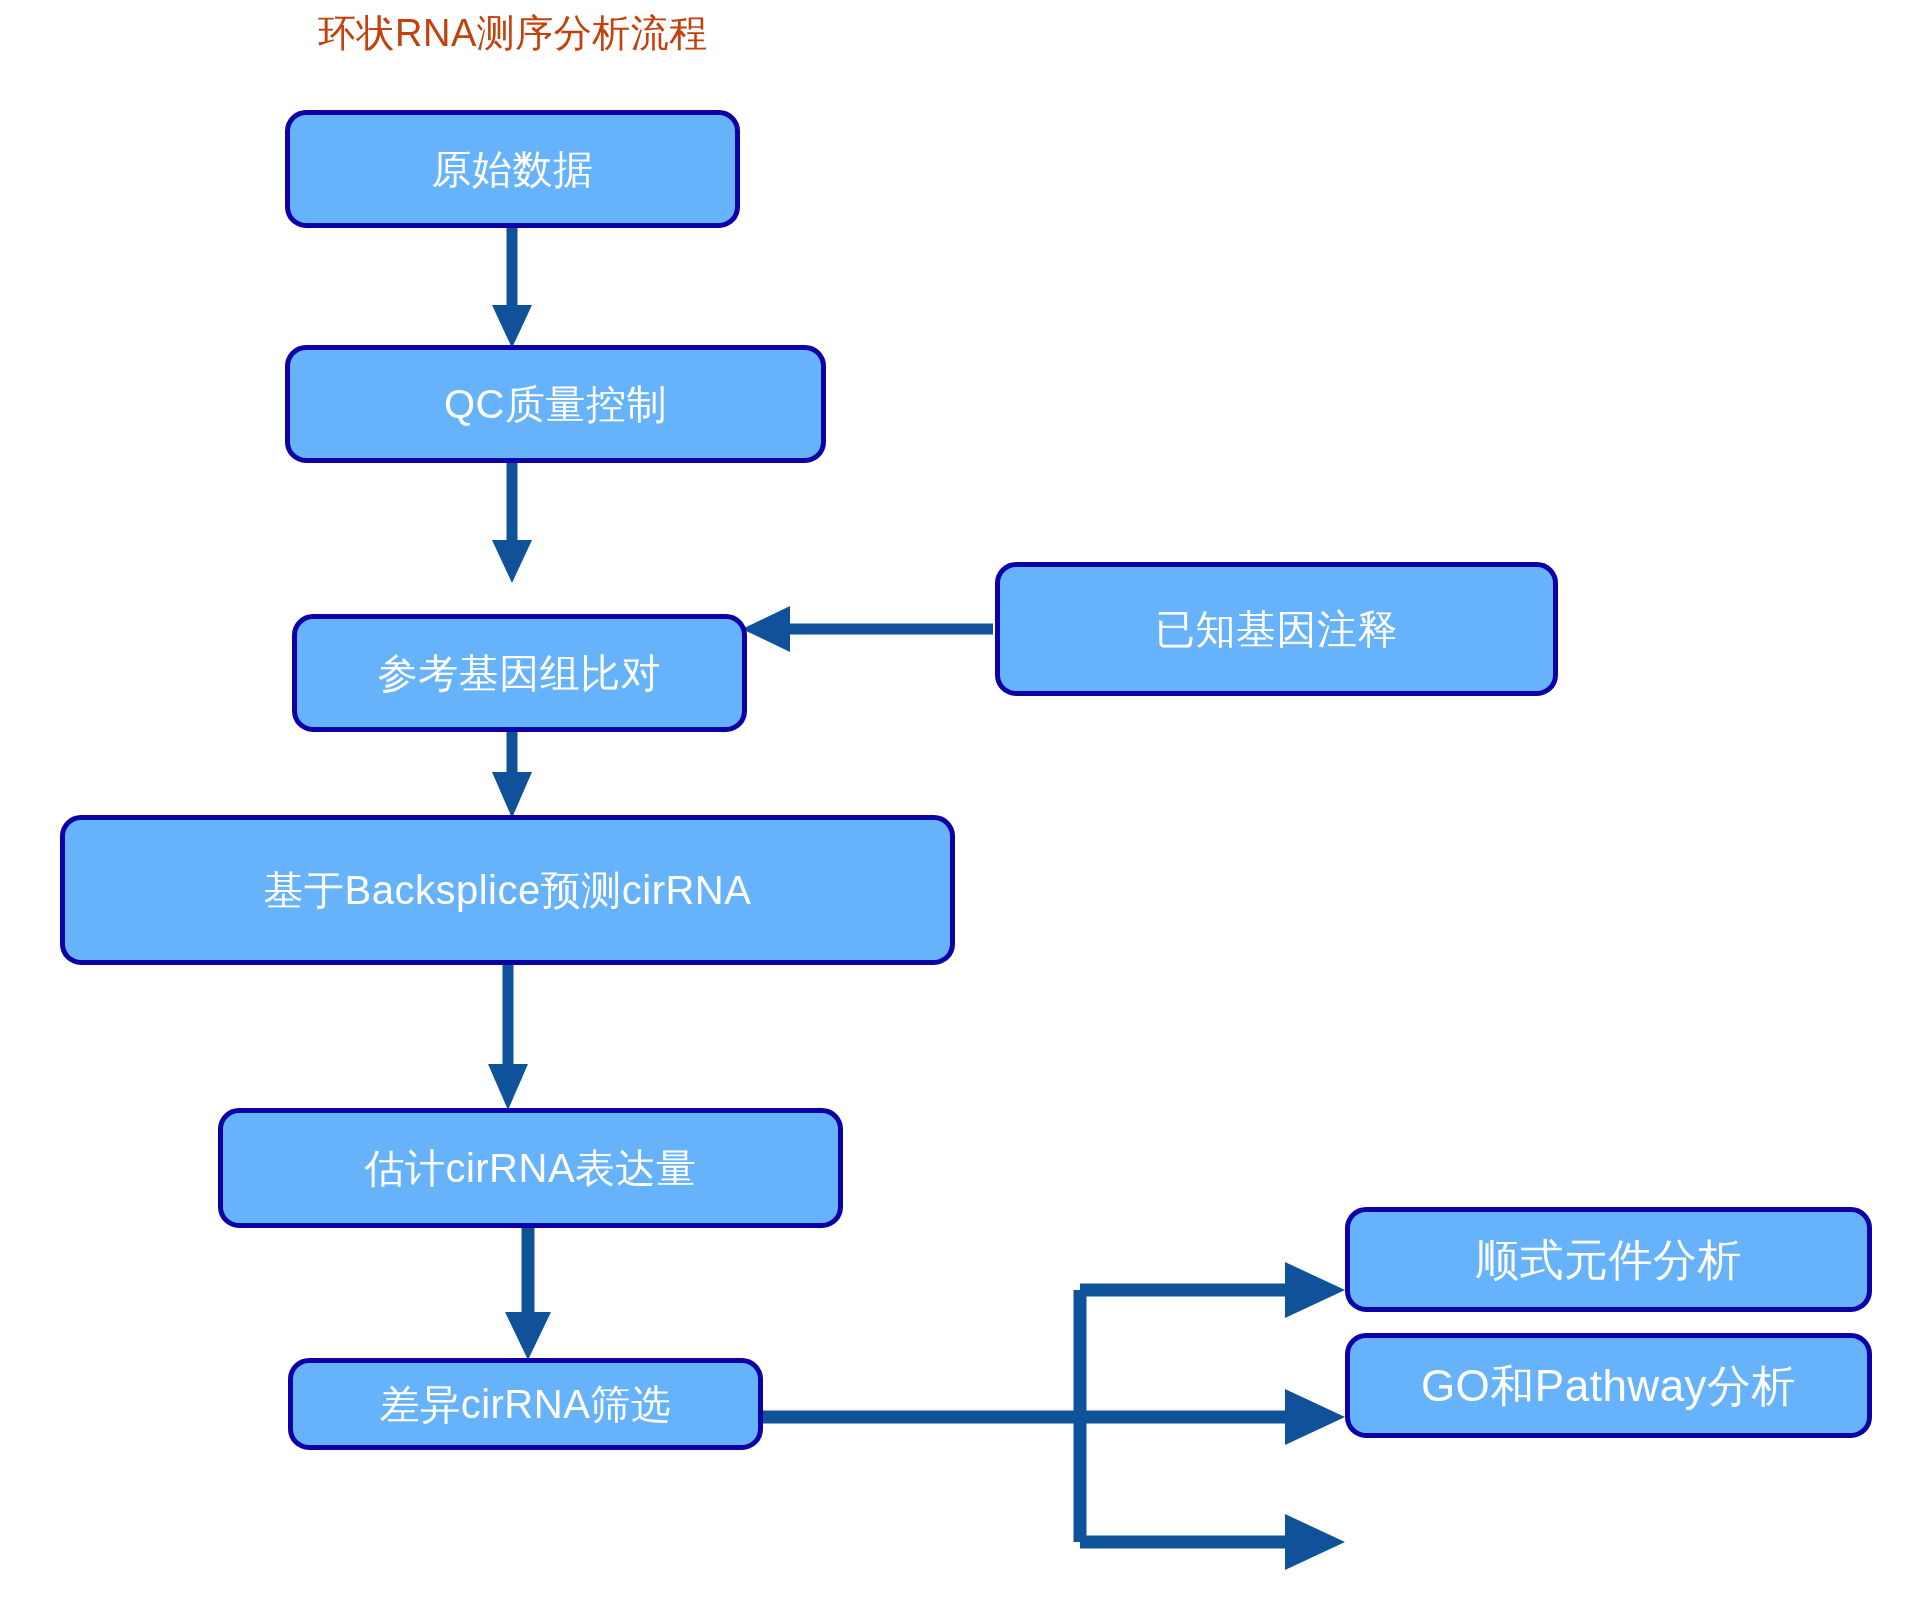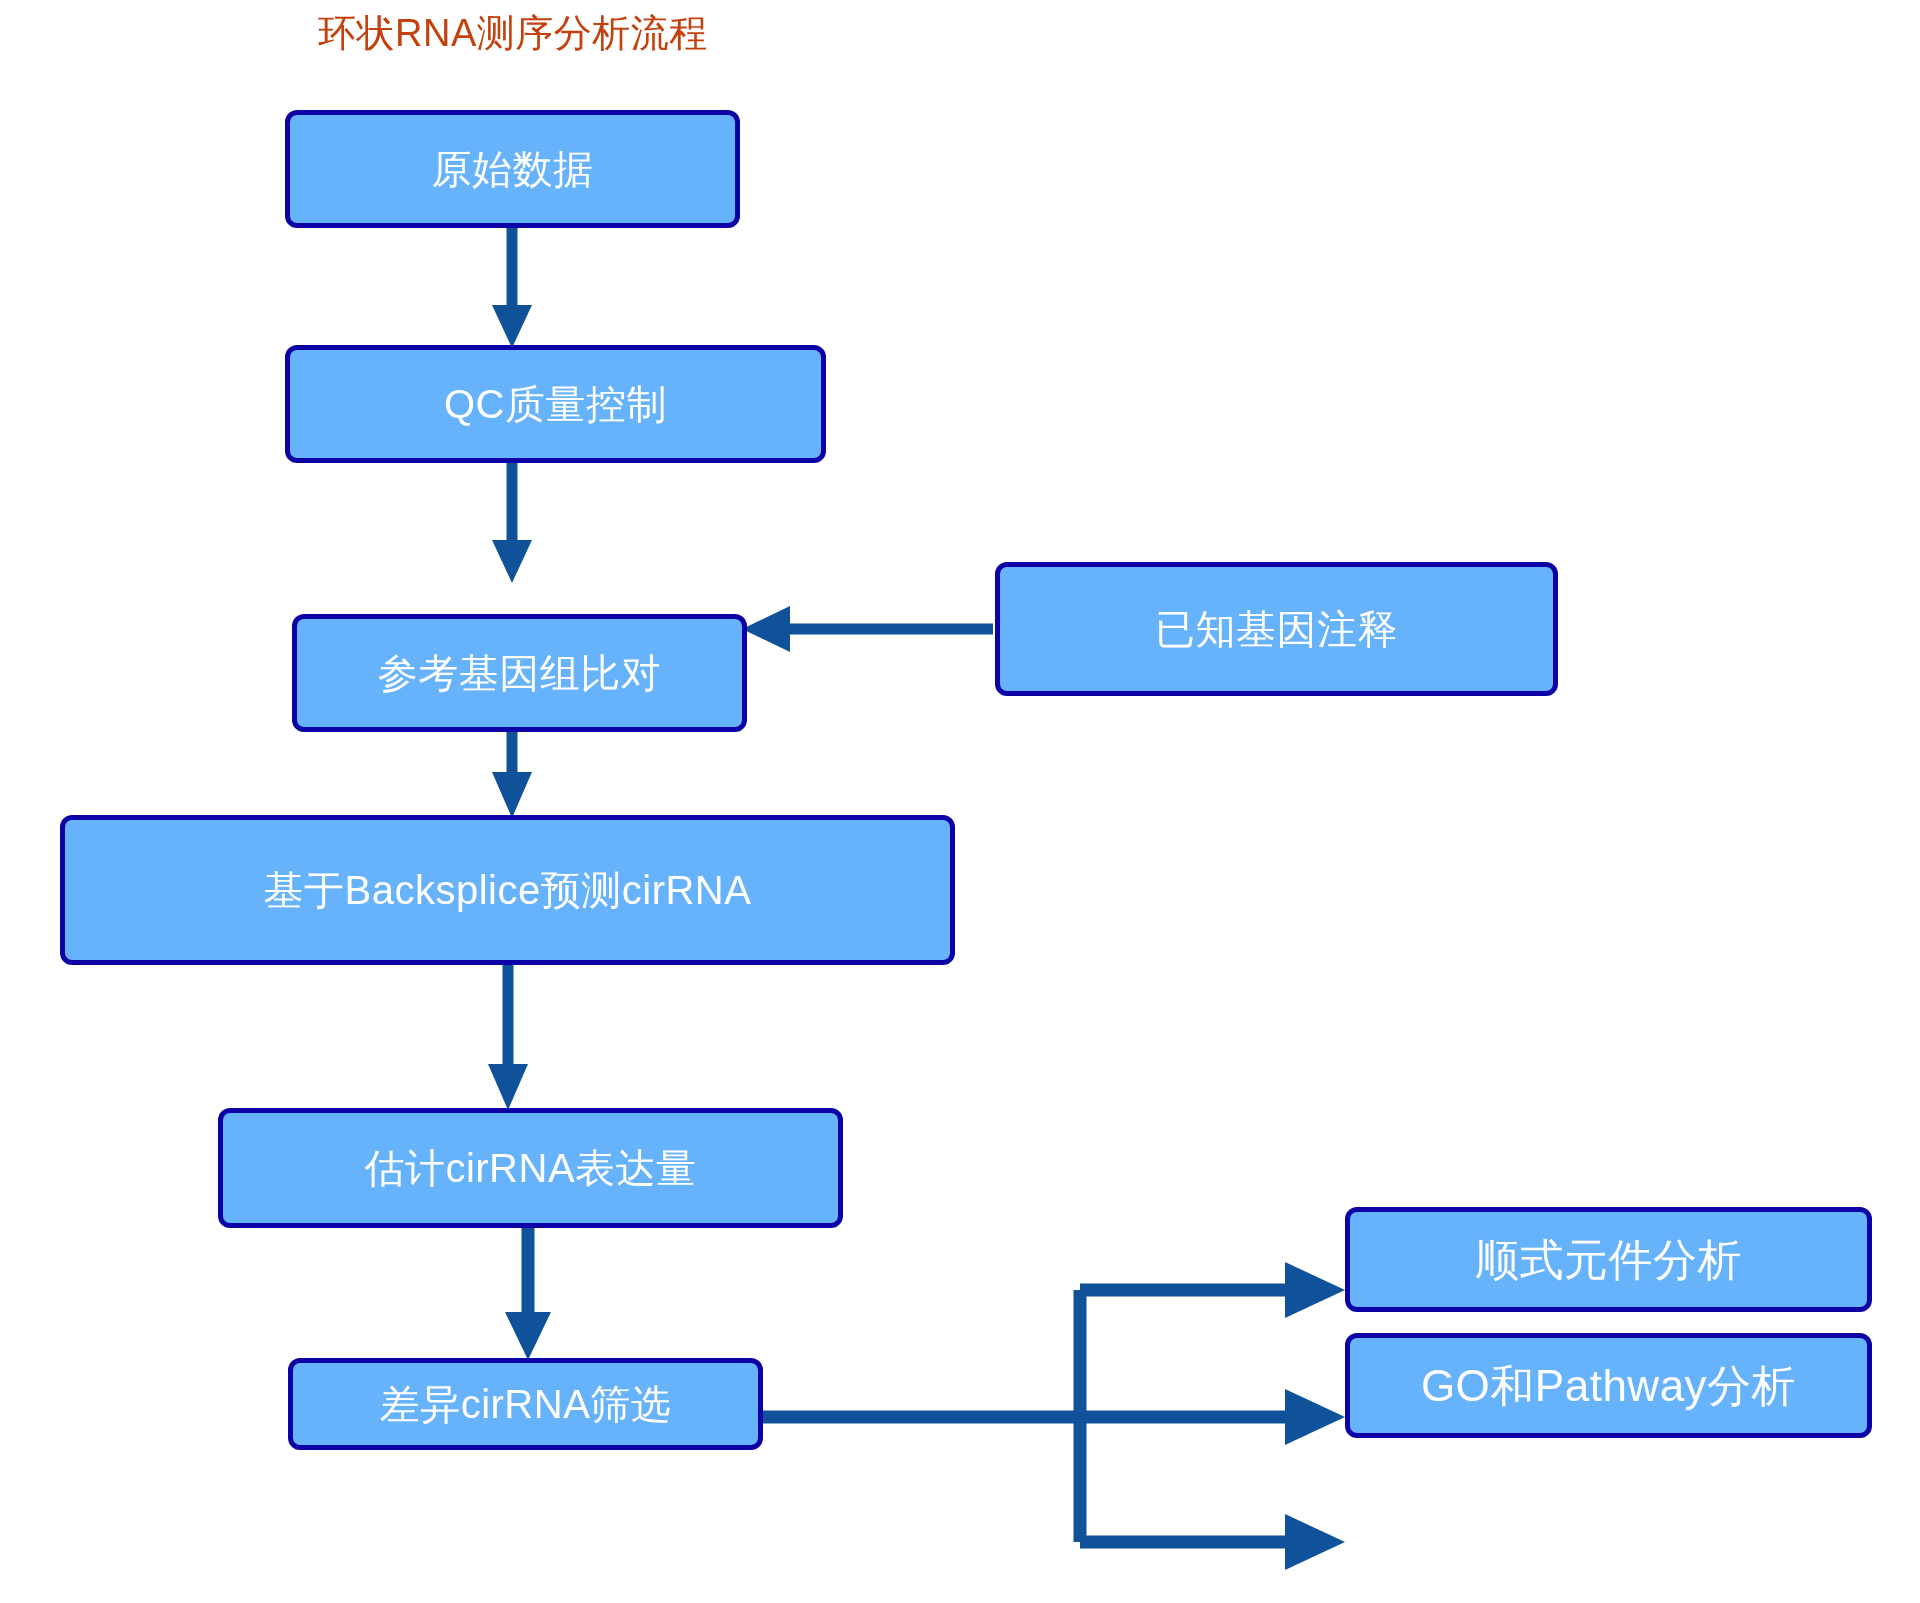--- a/index.html
+++ b/index.html
@@ -34,21 +34,21 @@
     font-size: 38px;
     color: #c2410c;
     letter-spacing: 0.5px;
     white-space: nowrap;
   }
   .node {
     position: absolute;
     box-sizing: border-box;
     background: #66b2fb;
     border: 5px solid #0d02a5;
-    border-radius: 12px;
+    border-radius: 21px;
     display: flex;
     align-items: center;
     justify-content: center;
     color: #ffffff;
     font-size: 40px;
     letter-spacing: 0.5px;
     white-space: nowrap;
     line-height: 1;
   }
   .node.small-text { font-size: 44px; }

